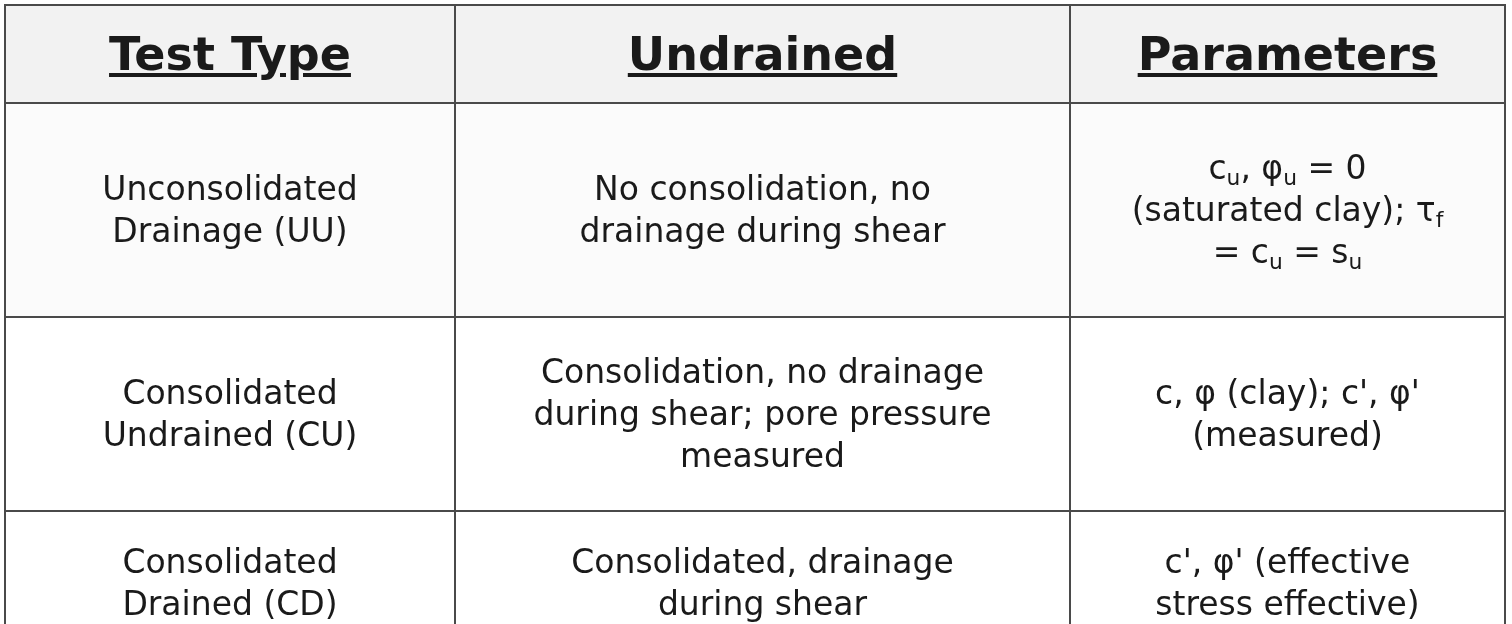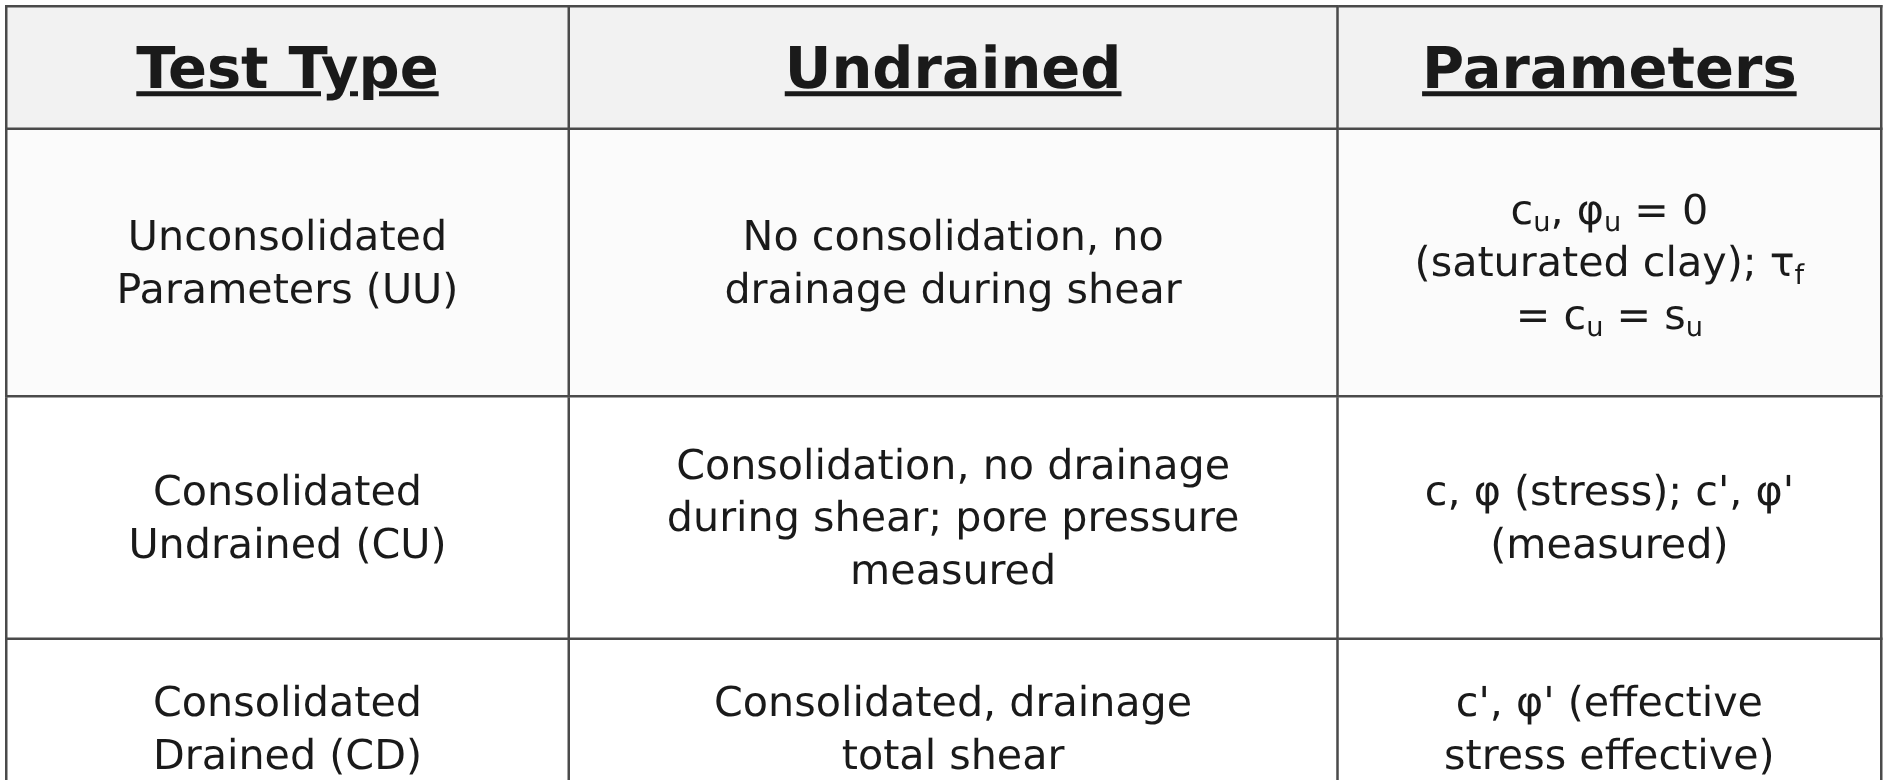--- a/index.html
+++ b/index.html
@@ -83,21 +83,21 @@
         <th>Undrained</th>
         <th>Parameters</th>
       </tr>
     </thead>
     <tbody>
 
       <tr class="row-uu">
         <td>
           <div class="cell-lines">
             <div>Unconsolidated</div>
-            <div>Parameters (UU)</div>
+            <div>Drainage (UU)</div>
           </div>
         </td>
         <td>
           <div class="cell-lines">
             <div>No consolidation, no</div>
             <div>drainage during shear</div>
           </div>
         </td>
         <td>
           <div class="cell-lines">
@@ -117,37 +117,37 @@
         </td>
         <td>
           <div class="cell-lines">
             <div>Consolidation, no drainage</div>
             <div>during shear; pore pressure</div>
             <div>measured</div>
           </div>
         </td>
         <td>
           <div class="cell-lines">
-            <div>c, φ (stress); c', φ'</div>
+            <div>c, φ (clay); c', φ'</div>
             <div>(measured)</div>
           </div>
         </td>
       </tr>
 
       <tr class="row-cd">
         <td>
           <div class="cell-lines">
             <div>Consolidated</div>
             <div>Drained (CD)</div>
           </div>
         </td>
         <td>
           <div class="cell-lines">
             <div>Consolidated, drainage</div>
-            <div>total shear</div>
+            <div>during shear</div>
           </div>
         </td>
         <td>
           <div class="cell-lines">
             <div>c', φ' (effective</div>
             <div>stress effective)</div>
           </div>
         </td>
       </tr>
 

